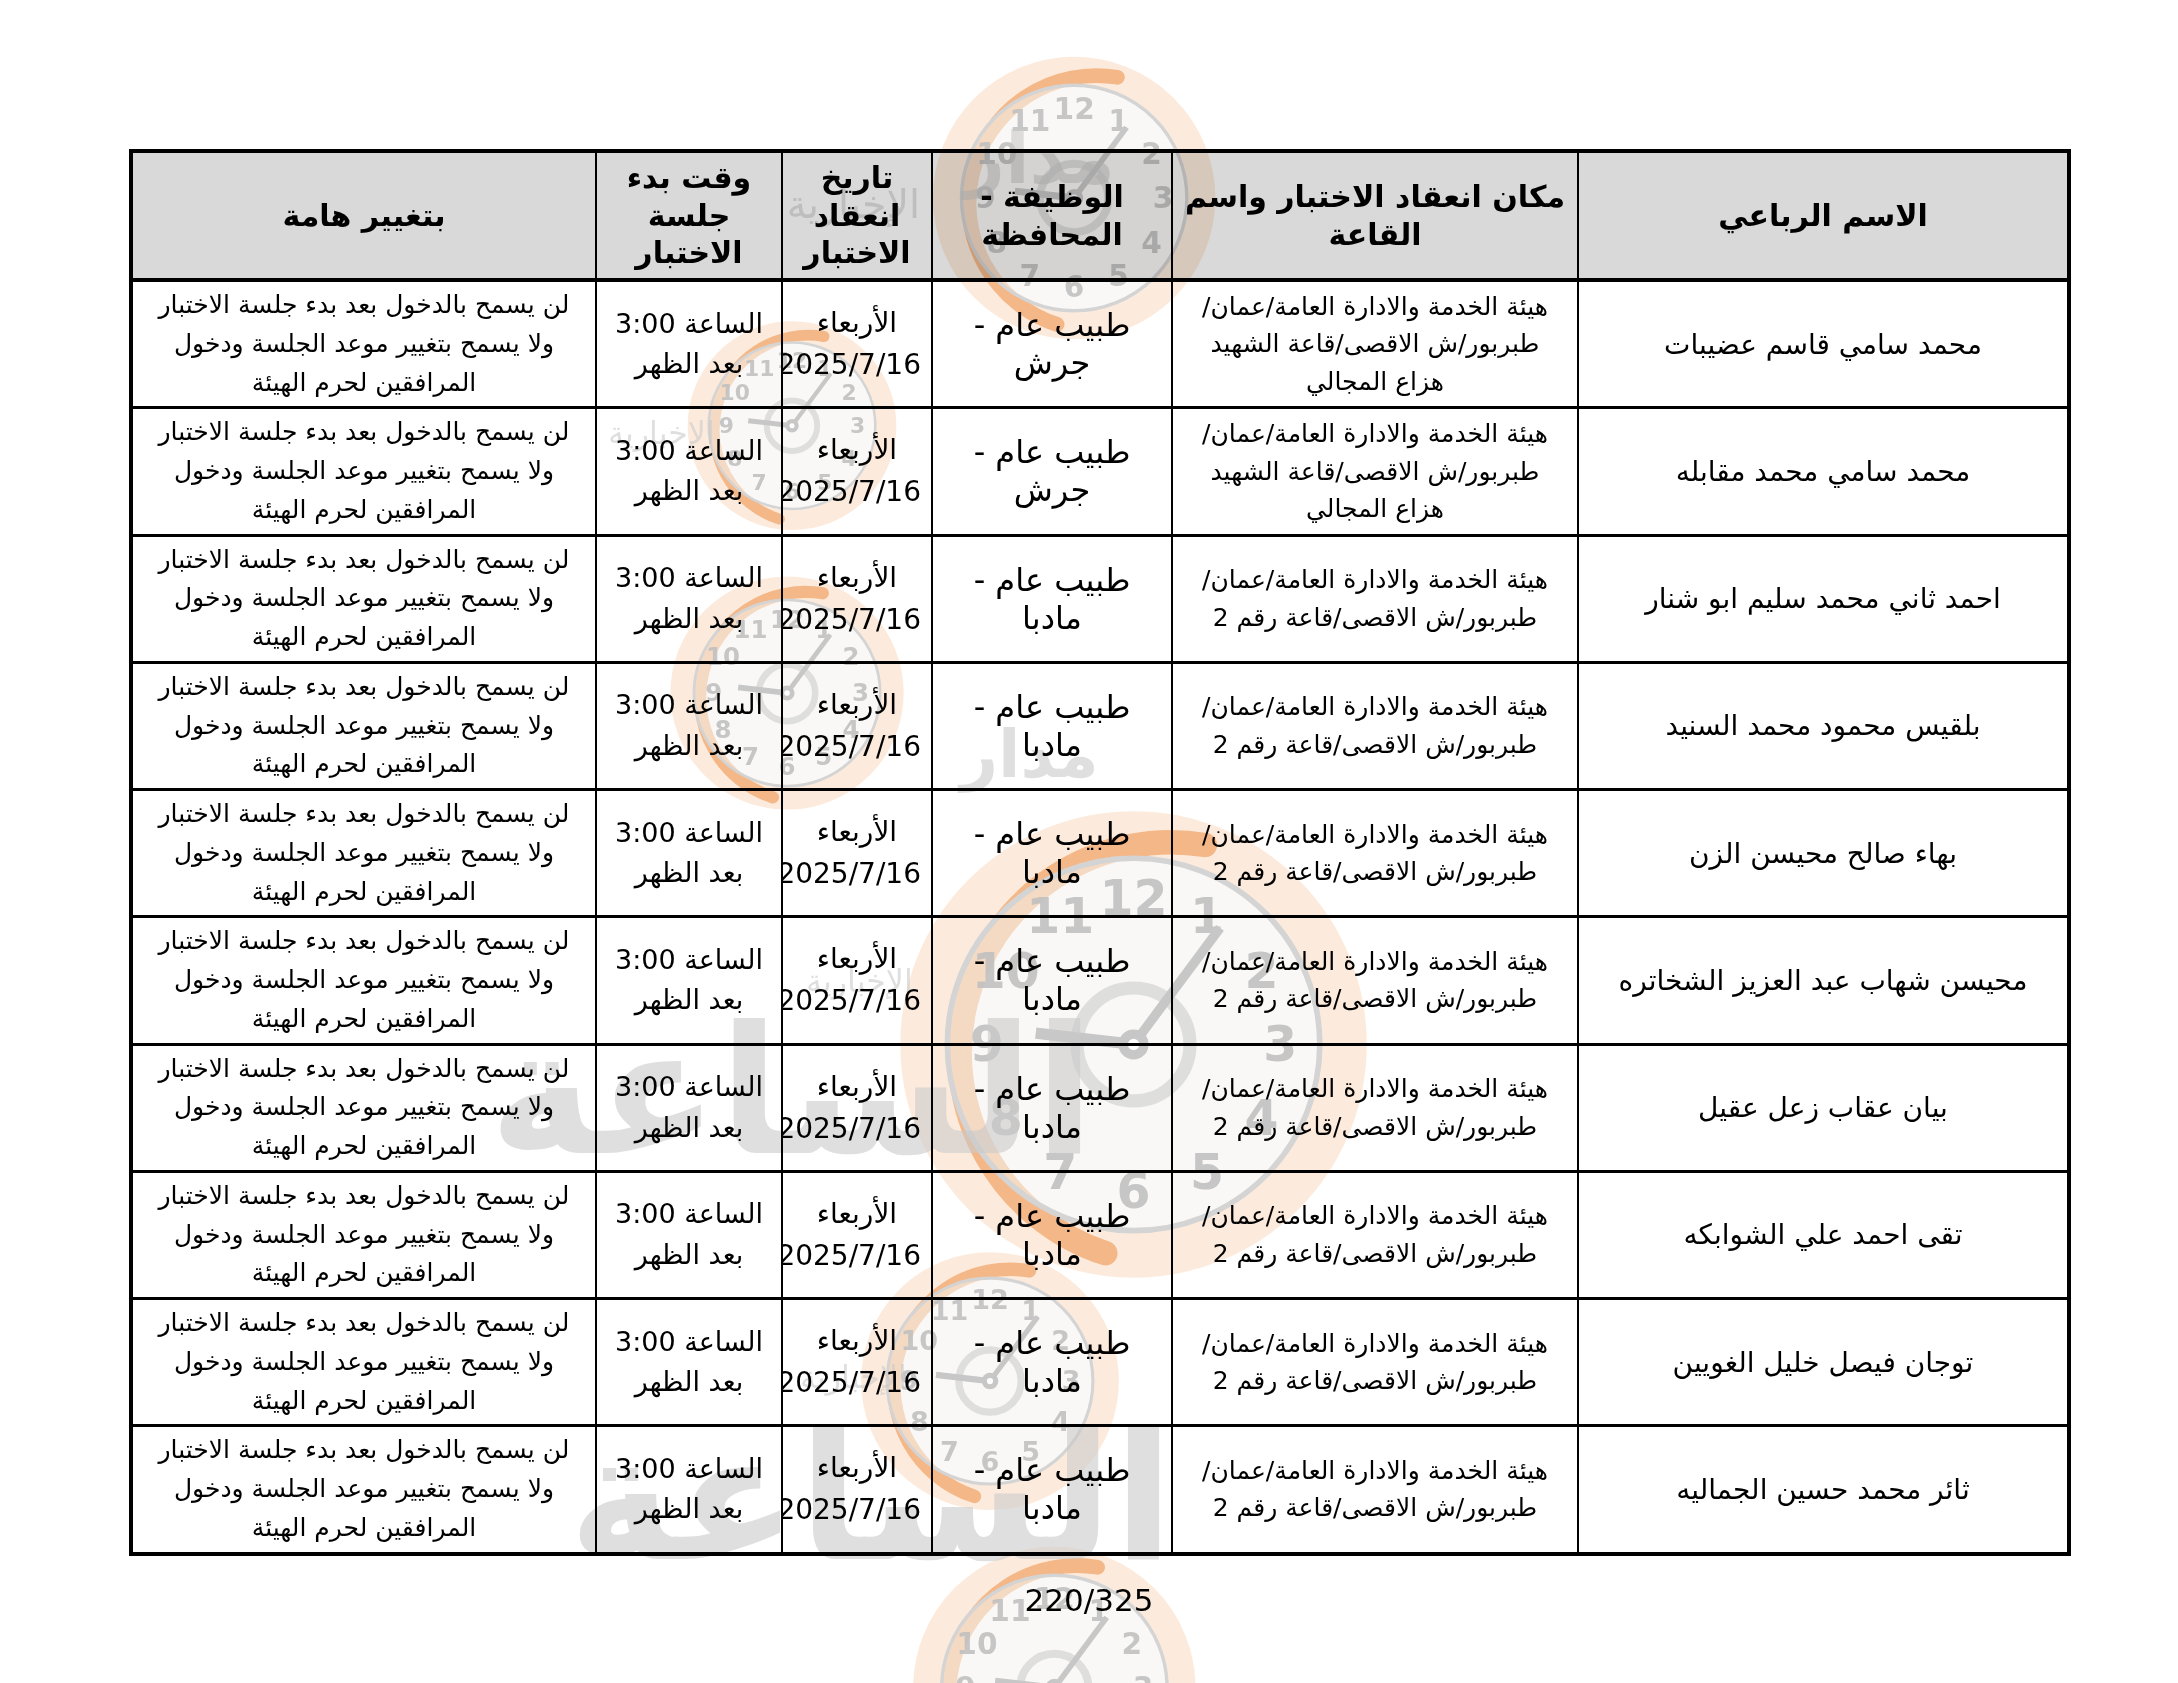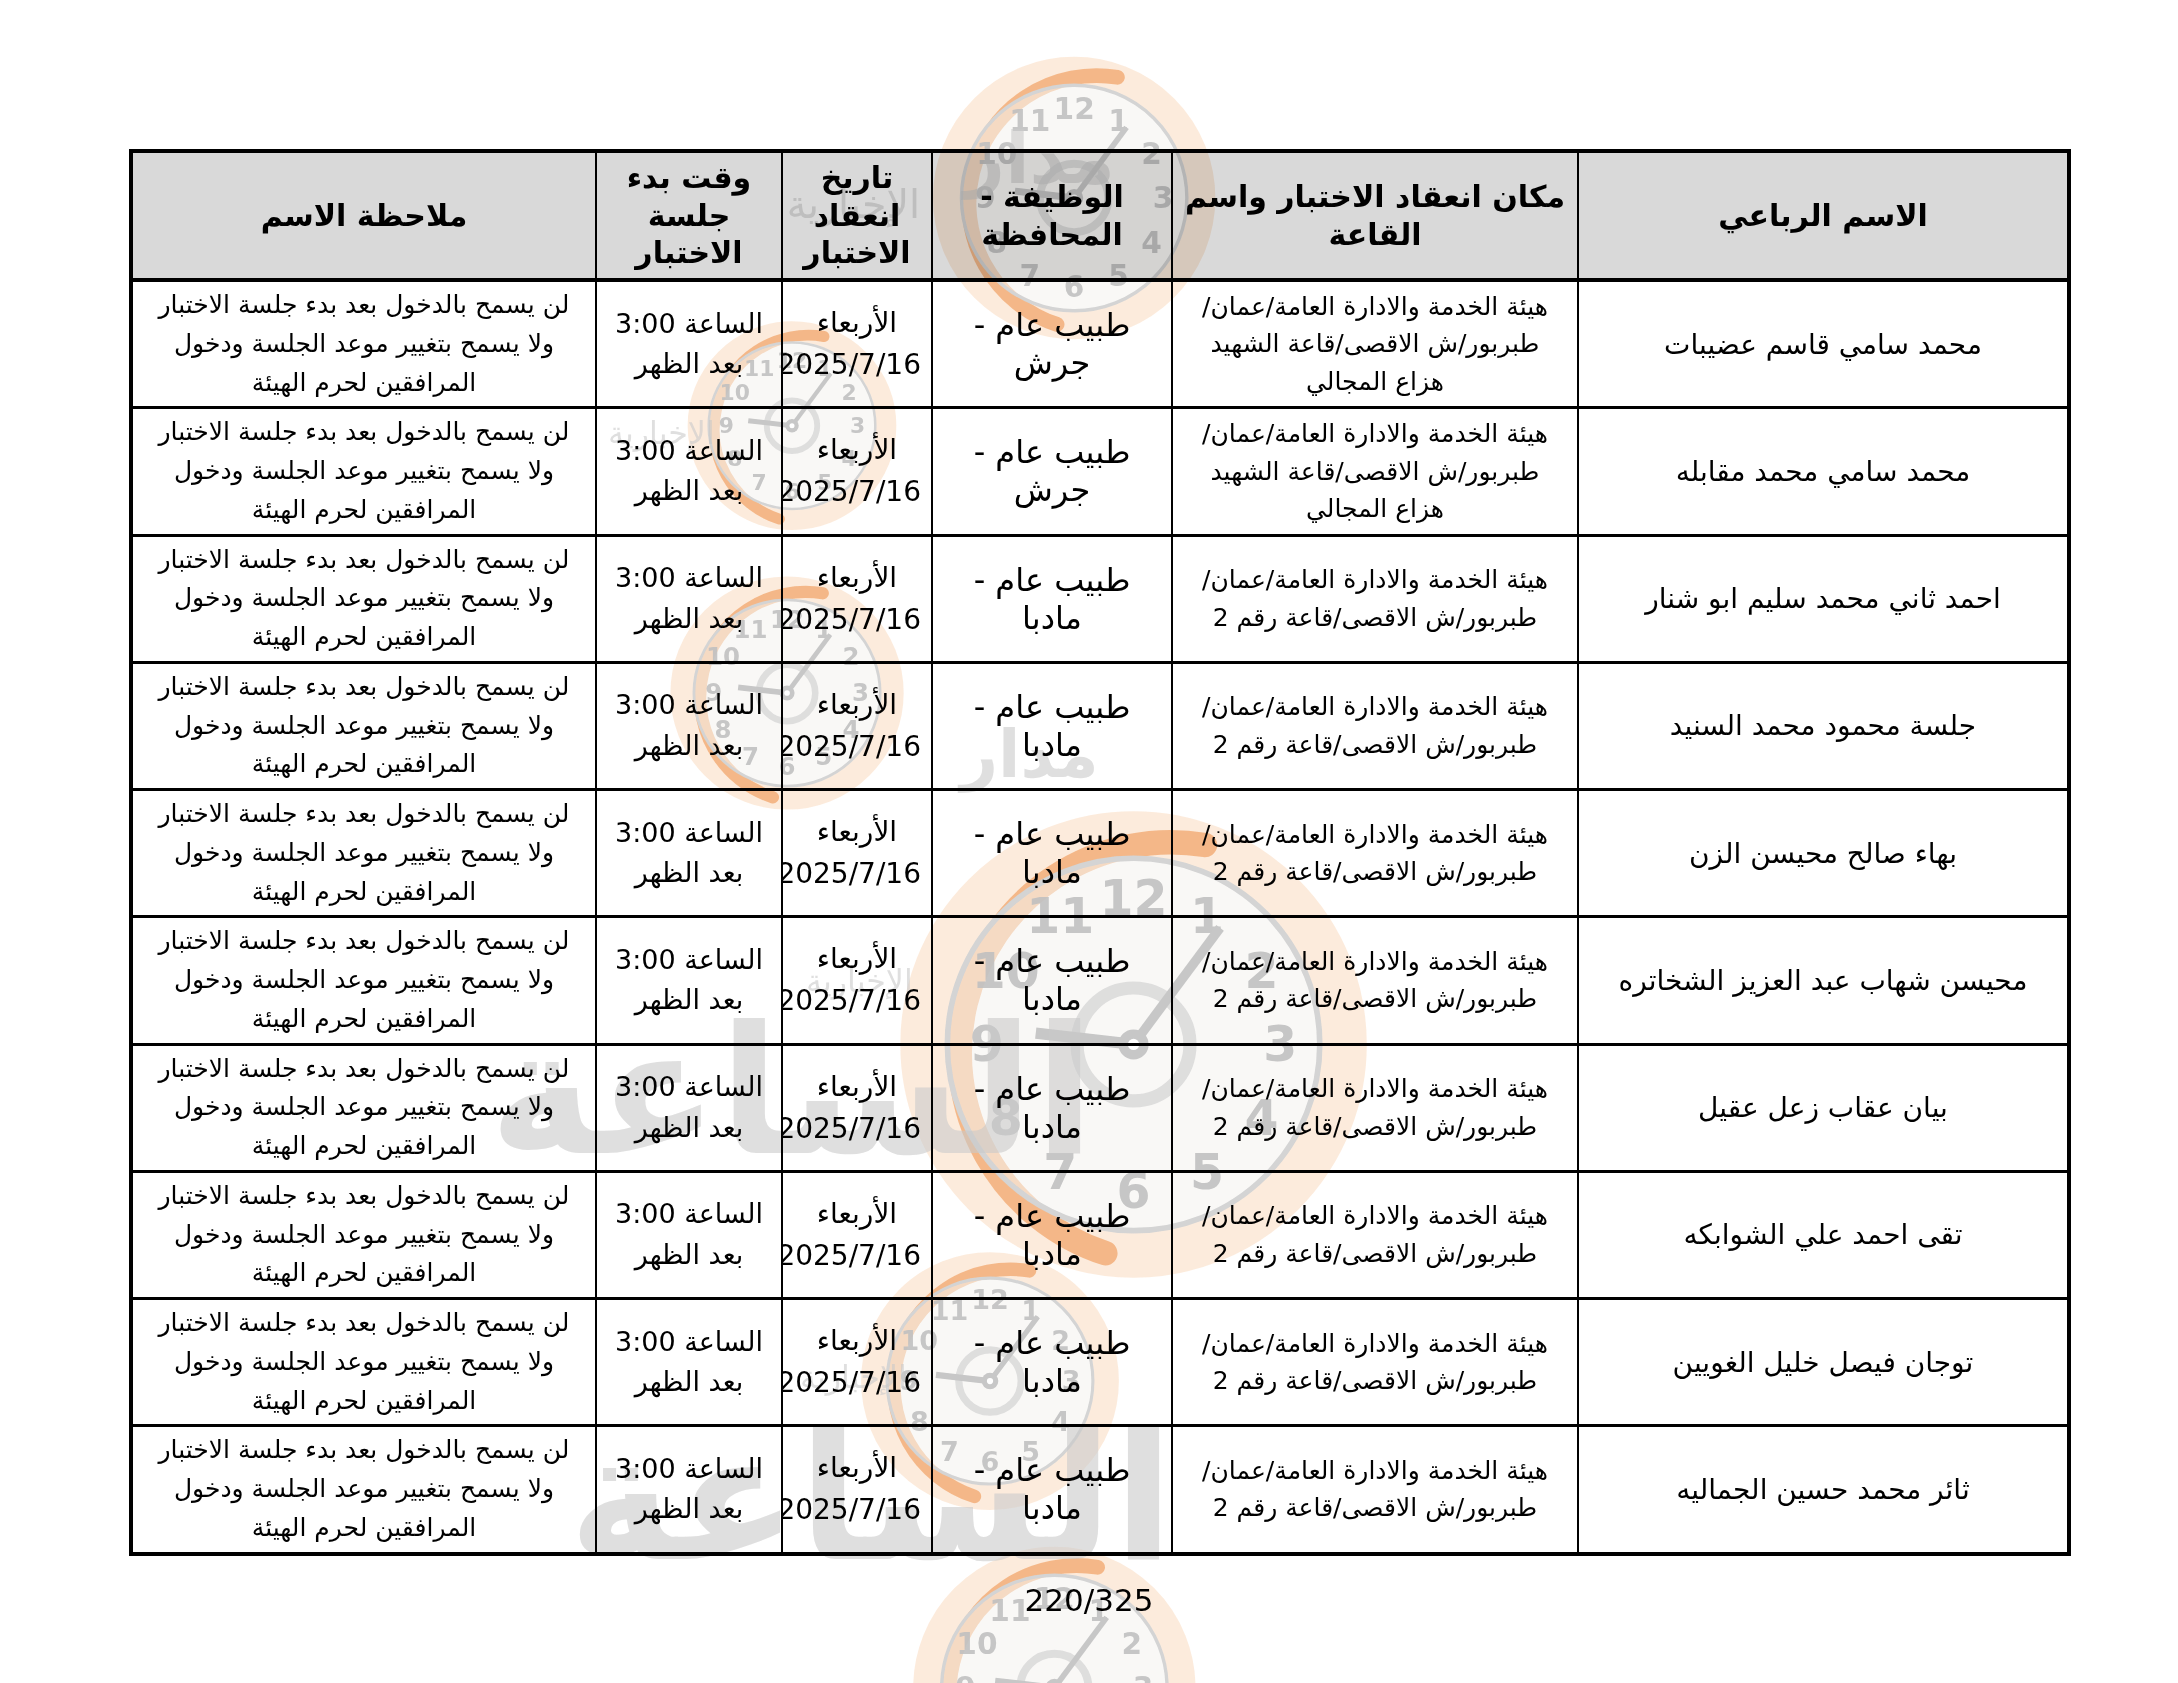--- a/index.html
+++ b/index.html
@@ -59,21 +59,21 @@
         <col style="width:186px">
         <col style="width:465px">
     </colgroup>
     <thead>
       <tr>
         <th>الاسم الرباعي</th>
         <th>مكان انعقاد الاختبار واسم القاعة</th>
         <th>الوظيفة - المحافظة</th>
         <th>تاريخ انعقاد الاختبار</th>
         <th>وقت بدء جلسة الاختبار</th>
-        <th>ملاحظة الاسم</th>
+        <th>بتغيير هامة</th>
       </tr>
     </thead>
     <tbody>
         <tr>
     <td class="cell-name">محمد سامي قاسم عضيبات</td>
     <td class="cell-location">هيئة الخدمة والادارة العامة/عمان/طبربور/ش الاقصى/قاعة الشهيد هزاع المجالي</td>
     <td class="cell-job">طبيب عام - جرش</td>
     <td class="cell-date">
       <div>الأربعاء</div>
       <div>2025/7/16</div>
@@ -97,21 +97,21 @@
     <td class="cell-location">هيئة الخدمة والادارة العامة/عمان/طبربور/ش الاقصى/قاعة رقم 2</td>
     <td class="cell-job">طبيب عام - مادبا</td>
     <td class="cell-date">
       <div>الأربعاء</div>
       <div>2025/7/16</div>
     </td>
     <td class="cell-time">الساعة 3:00 بعد الظهر</td>
     <td class="cell-note">لن يسمح بالدخول بعد بدء جلسة الاختبار ولا يسمح بتغيير موعد الجلسة ودخول المرافقين لحرم الهيئة</td>
   </tr>
         <tr>
-    <td class="cell-name">جلسة محمود محمد السنيد</td>
+    <td class="cell-name">بلقيس محمود محمد السنيد</td>
     <td class="cell-location">هيئة الخدمة والادارة العامة/عمان/طبربور/ش الاقصى/قاعة رقم 2</td>
     <td class="cell-job">طبيب عام - مادبا</td>
     <td class="cell-date">
       <div>الأربعاء</div>
       <div>2025/7/16</div>
     </td>
     <td class="cell-time">الساعة 3:00 بعد الظهر</td>
     <td class="cell-note">لن يسمح بالدخول بعد بدء جلسة الاختبار ولا يسمح بتغيير موعد الجلسة ودخول المرافقين لحرم الهيئة</td>
   </tr>
         <tr>

